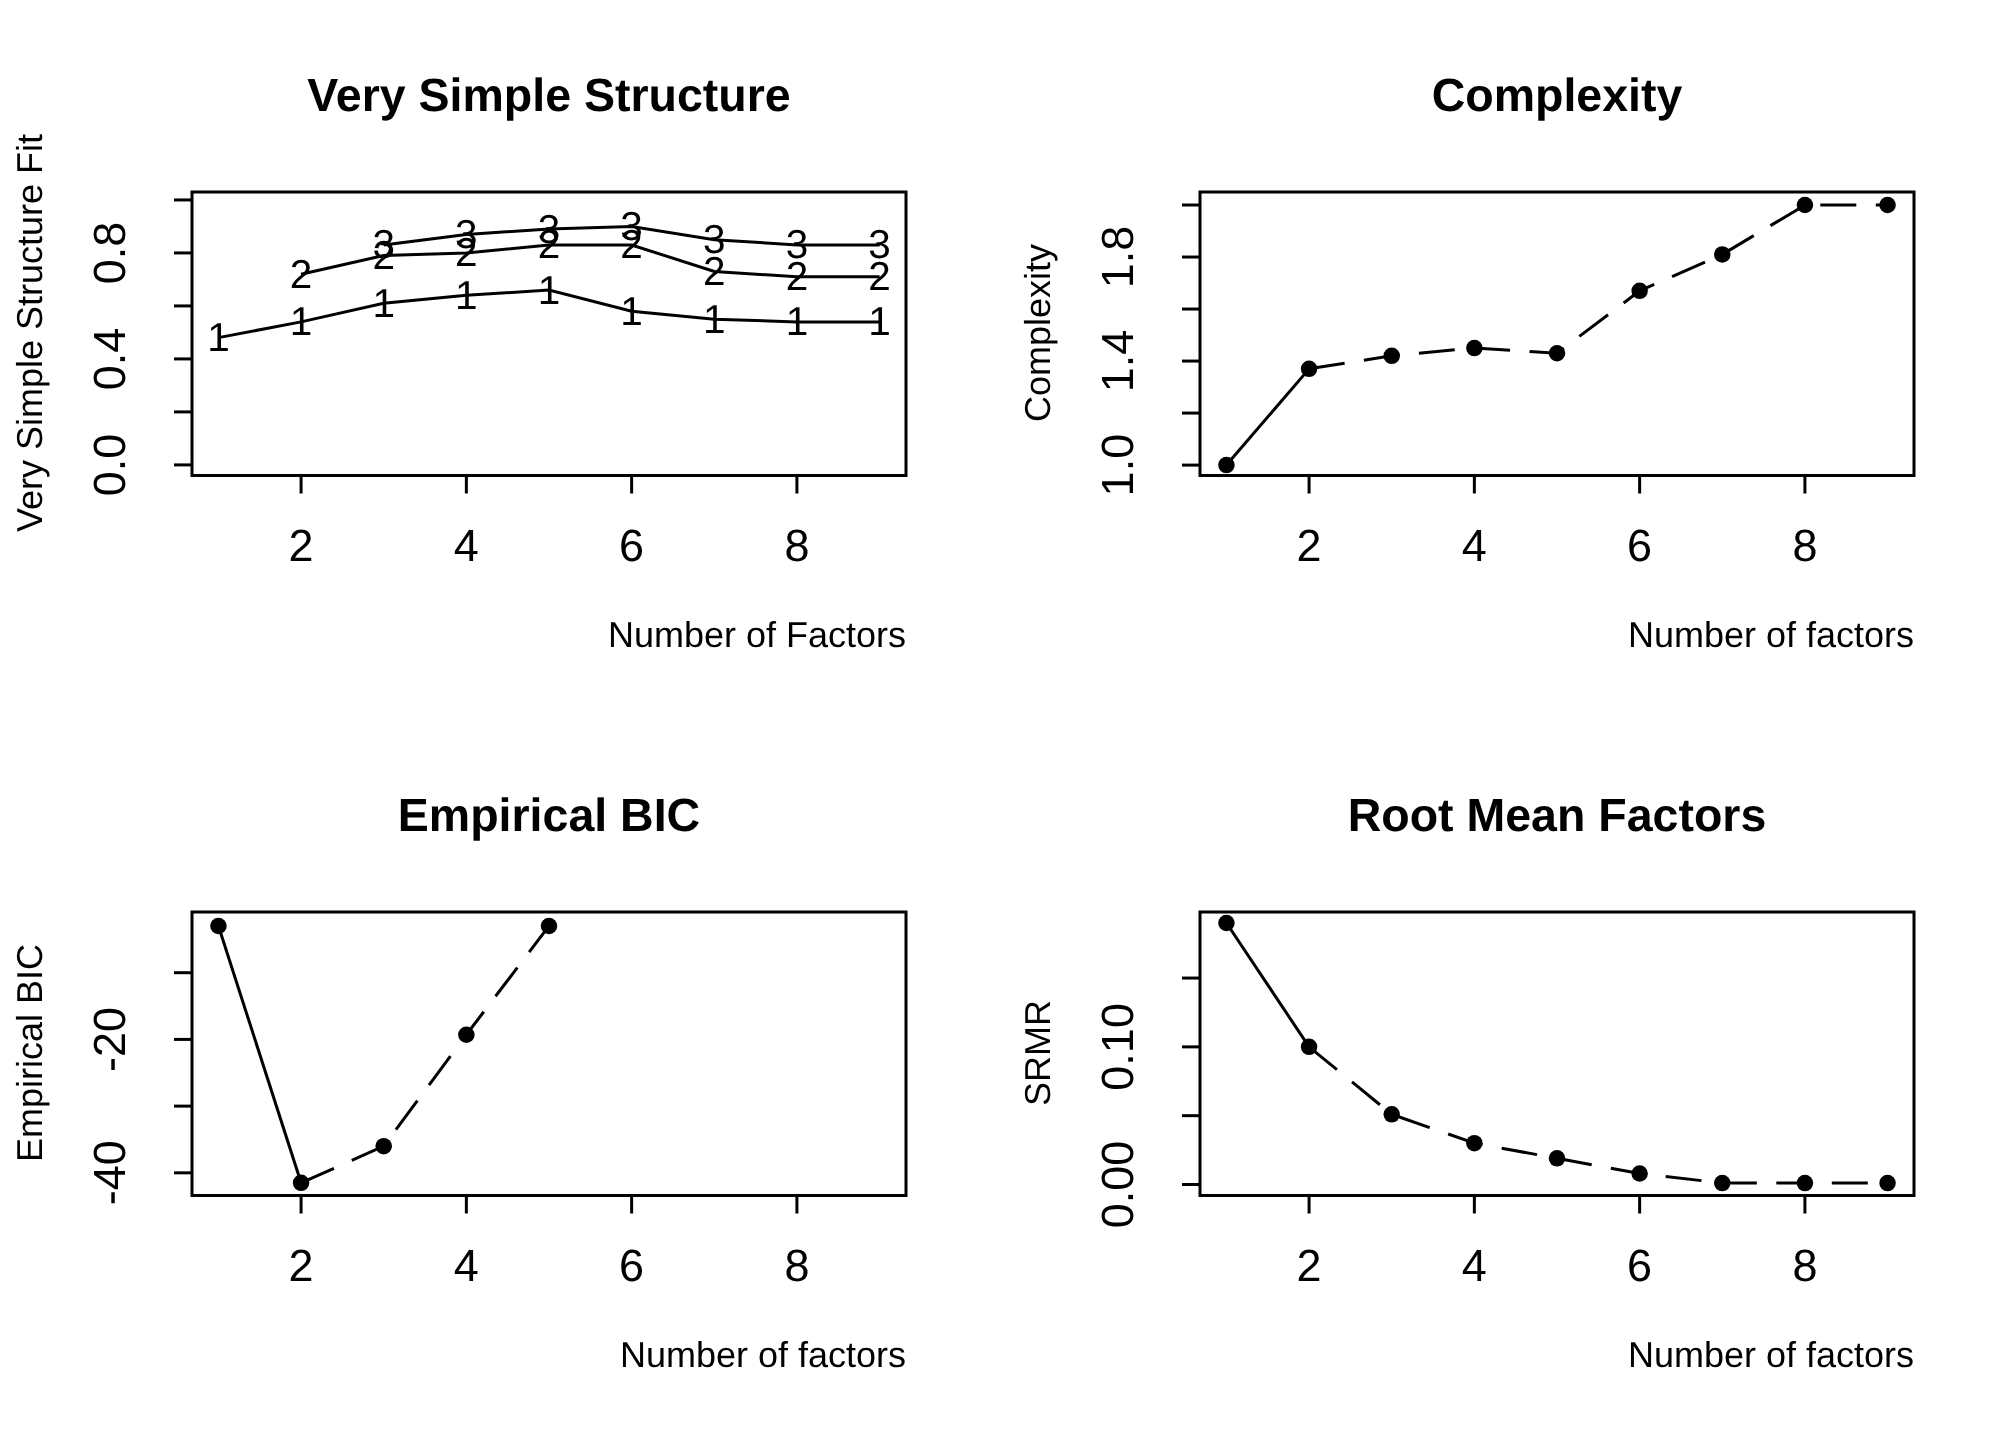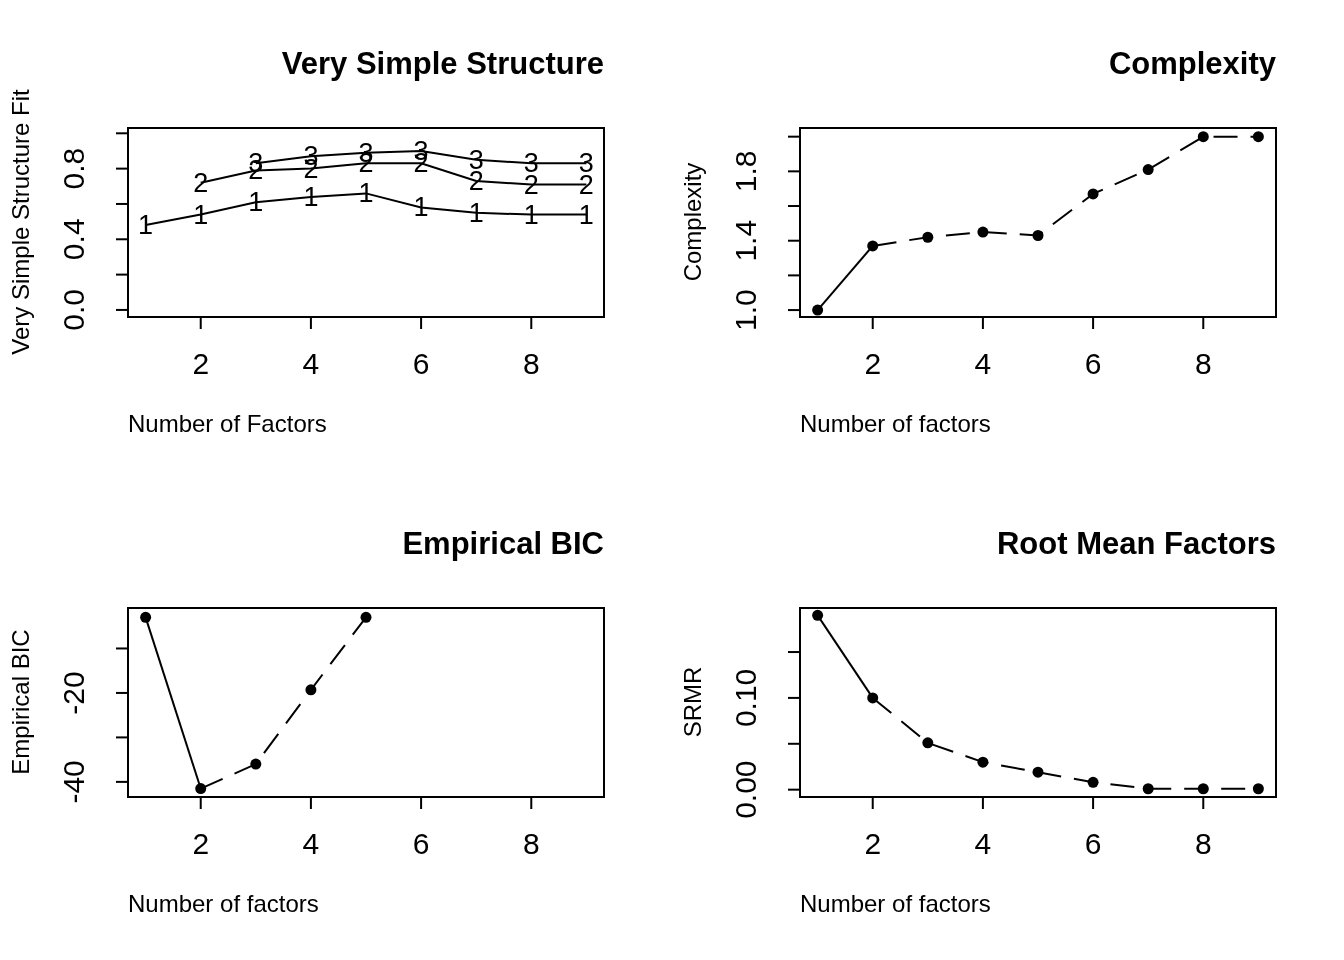--- a/index.html
+++ b/index.html
@@ -10,29 +10,29 @@
   .grid{
     display:grid;
     grid-template-columns:672px 672px;
     grid-template-rows:480px 480px;
     width:1344px;height:960px;
   }
   .panel{position:relative;width:672px;height:480px;margin:0;}
   .plot{position:absolute;left:0;top:0;width:672px;height:480px;}
   .title{
     position:absolute;left:128px;width:476px;top:44px;height:40px;line-height:40px;
-    text-align:right;font-weight:bold;font-size:31px;white-space:nowrap;
+    text-align:center;font-weight:bold;font-size:31px;white-space:nowrap;
   }
   .ylab{
     position:absolute;left:21px;top:222px;white-space:nowrap;font-size:24px;
     transform:translate(-50%,-50%) rotate(-90deg);
   }
   .xlab{
     position:absolute;left:128px;width:476px;top:409px;height:30px;line-height:30px;
-    text-align:left;font-size:24px;white-space:nowrap;
+    text-align:right;font-size:24px;white-space:nowrap;
   }
   svg text{font-family:"Liberation Sans", sans-serif;}
 </style>
 </head>
 <body>
 
 <div class="grid">
 
   <figure class="panel">
     <svg class="plot" viewBox="0 0 672 480">

